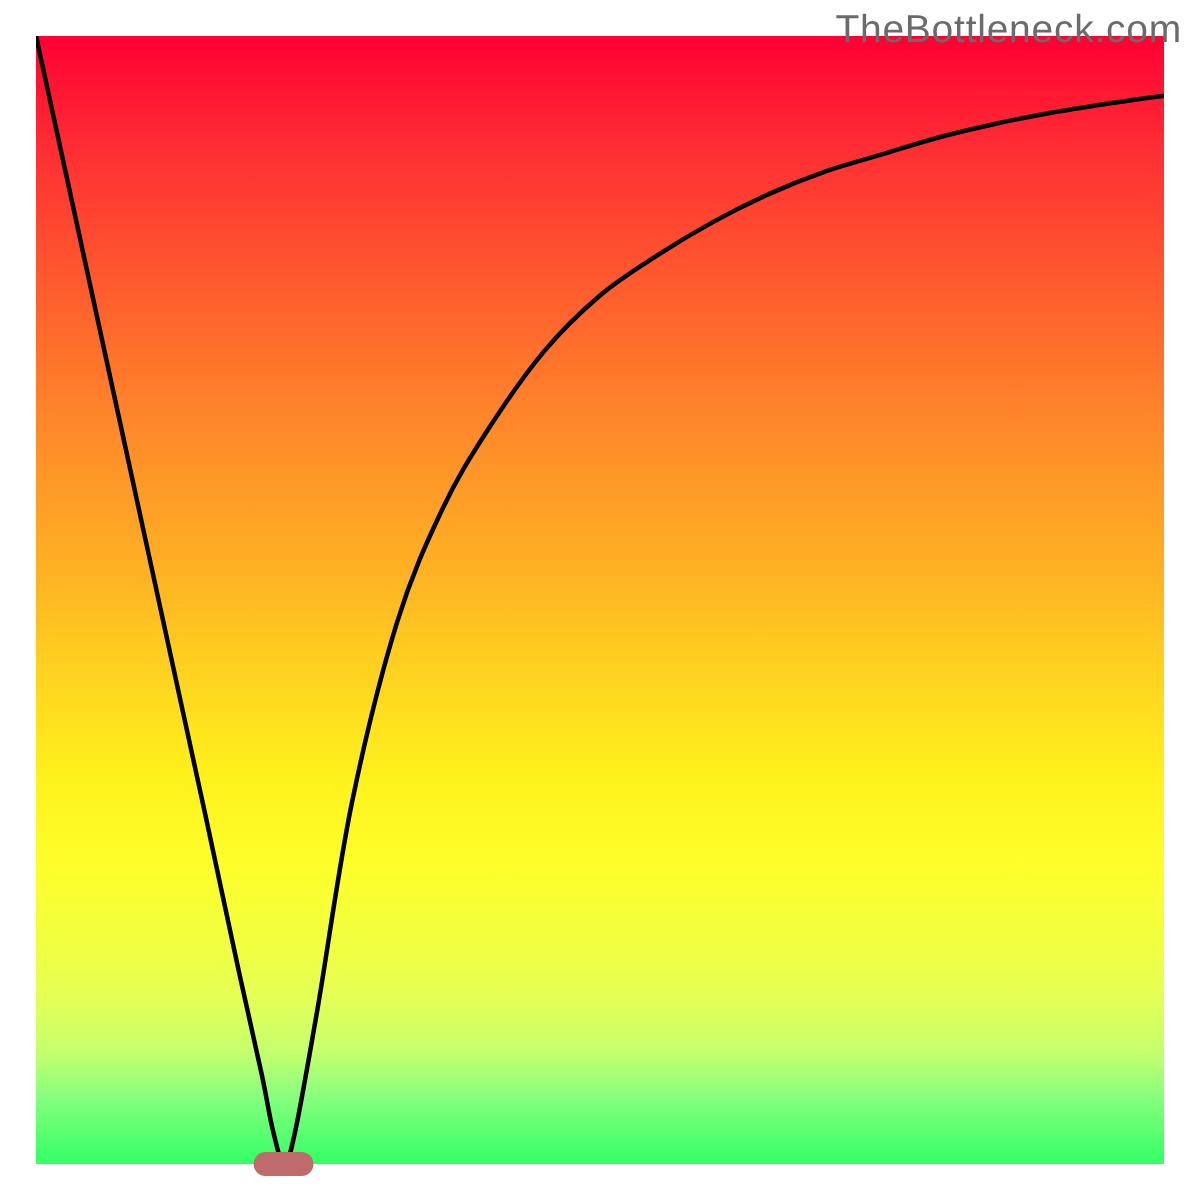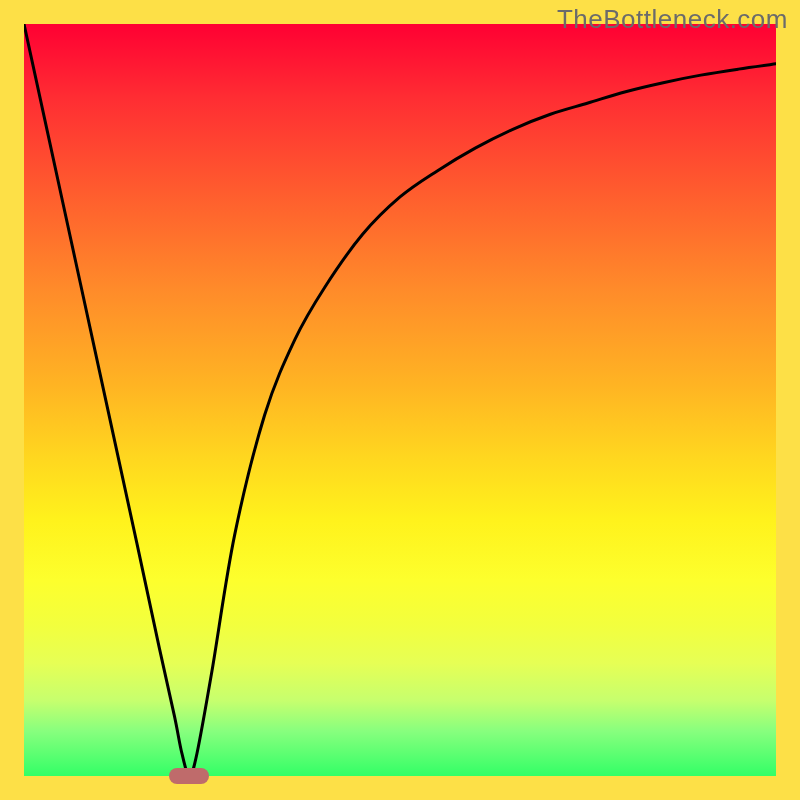--- a/index.html
+++ b/index.html
@@ -8,21 +8,21 @@
     width: 800px;
     height: 800px;
     overflow: hidden;
     background: #000;
     font-family: Arial, Helvetica, sans-serif;
   }
   .frame {
     position: absolute;
     left: 0; top: 0;
     width: 800px; height: 800px;
-    background: #fde047;
+    background: #ffffff;
   }
   .plot {
     position: absolute;
     left: 24px; top: 24px;
     width: 752px; height: 752px;
     background: linear-gradient(to bottom,
       #ff0033 0%,
       #ff2e33 10%,
       #ff5b2e 22%,
       #ff8a2a 35%,

